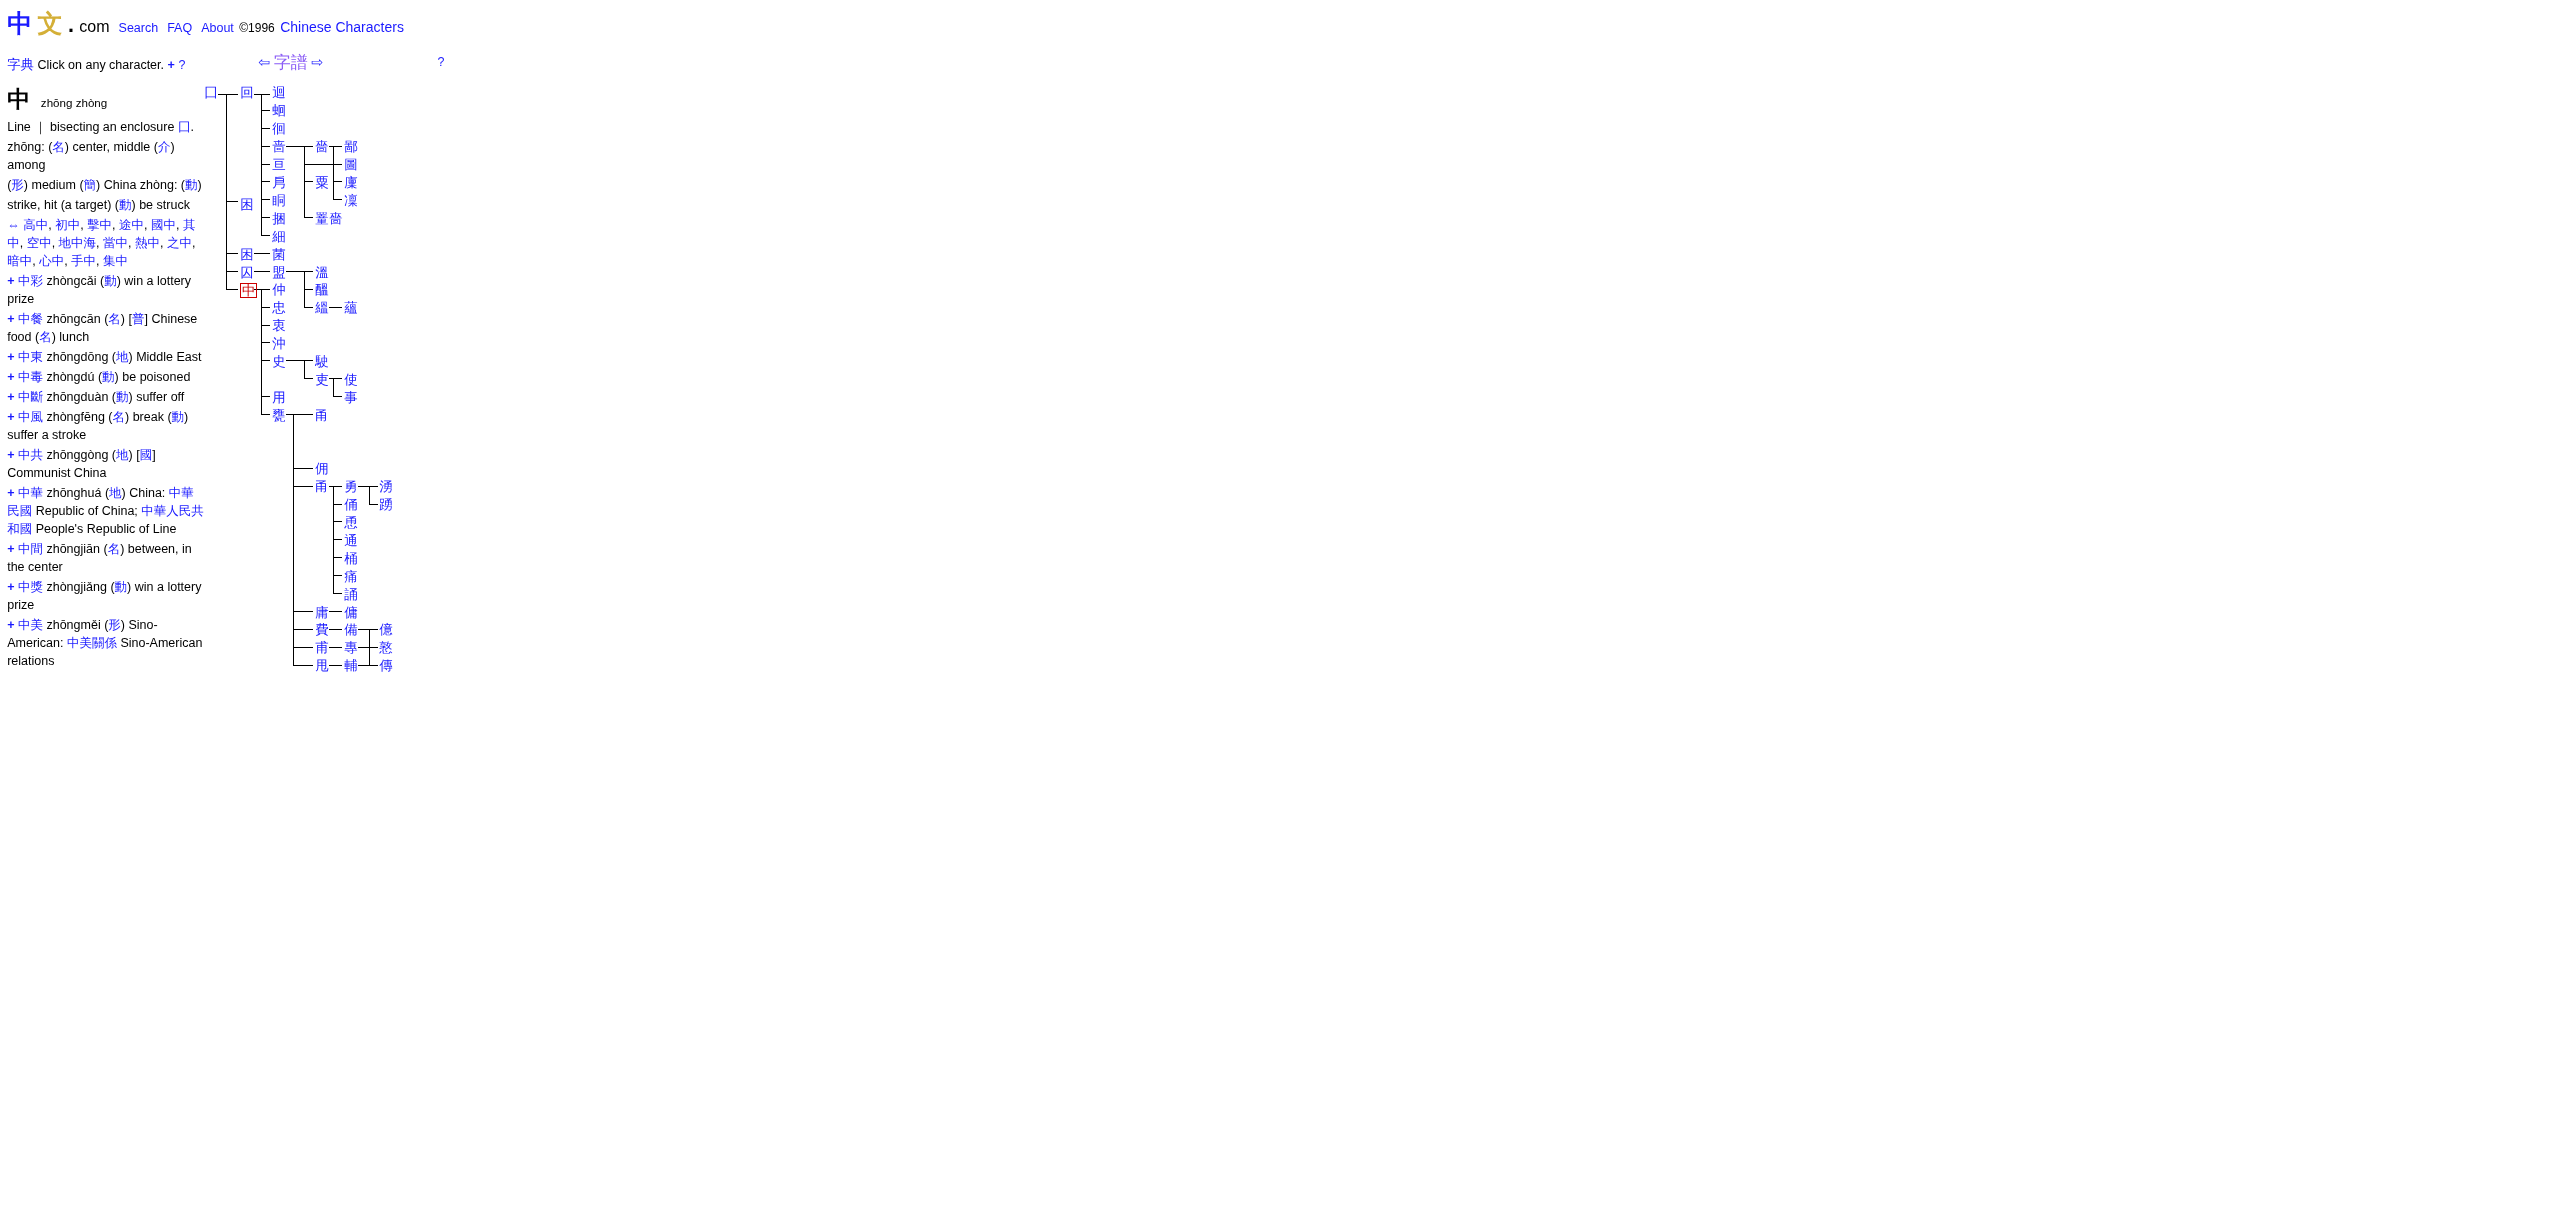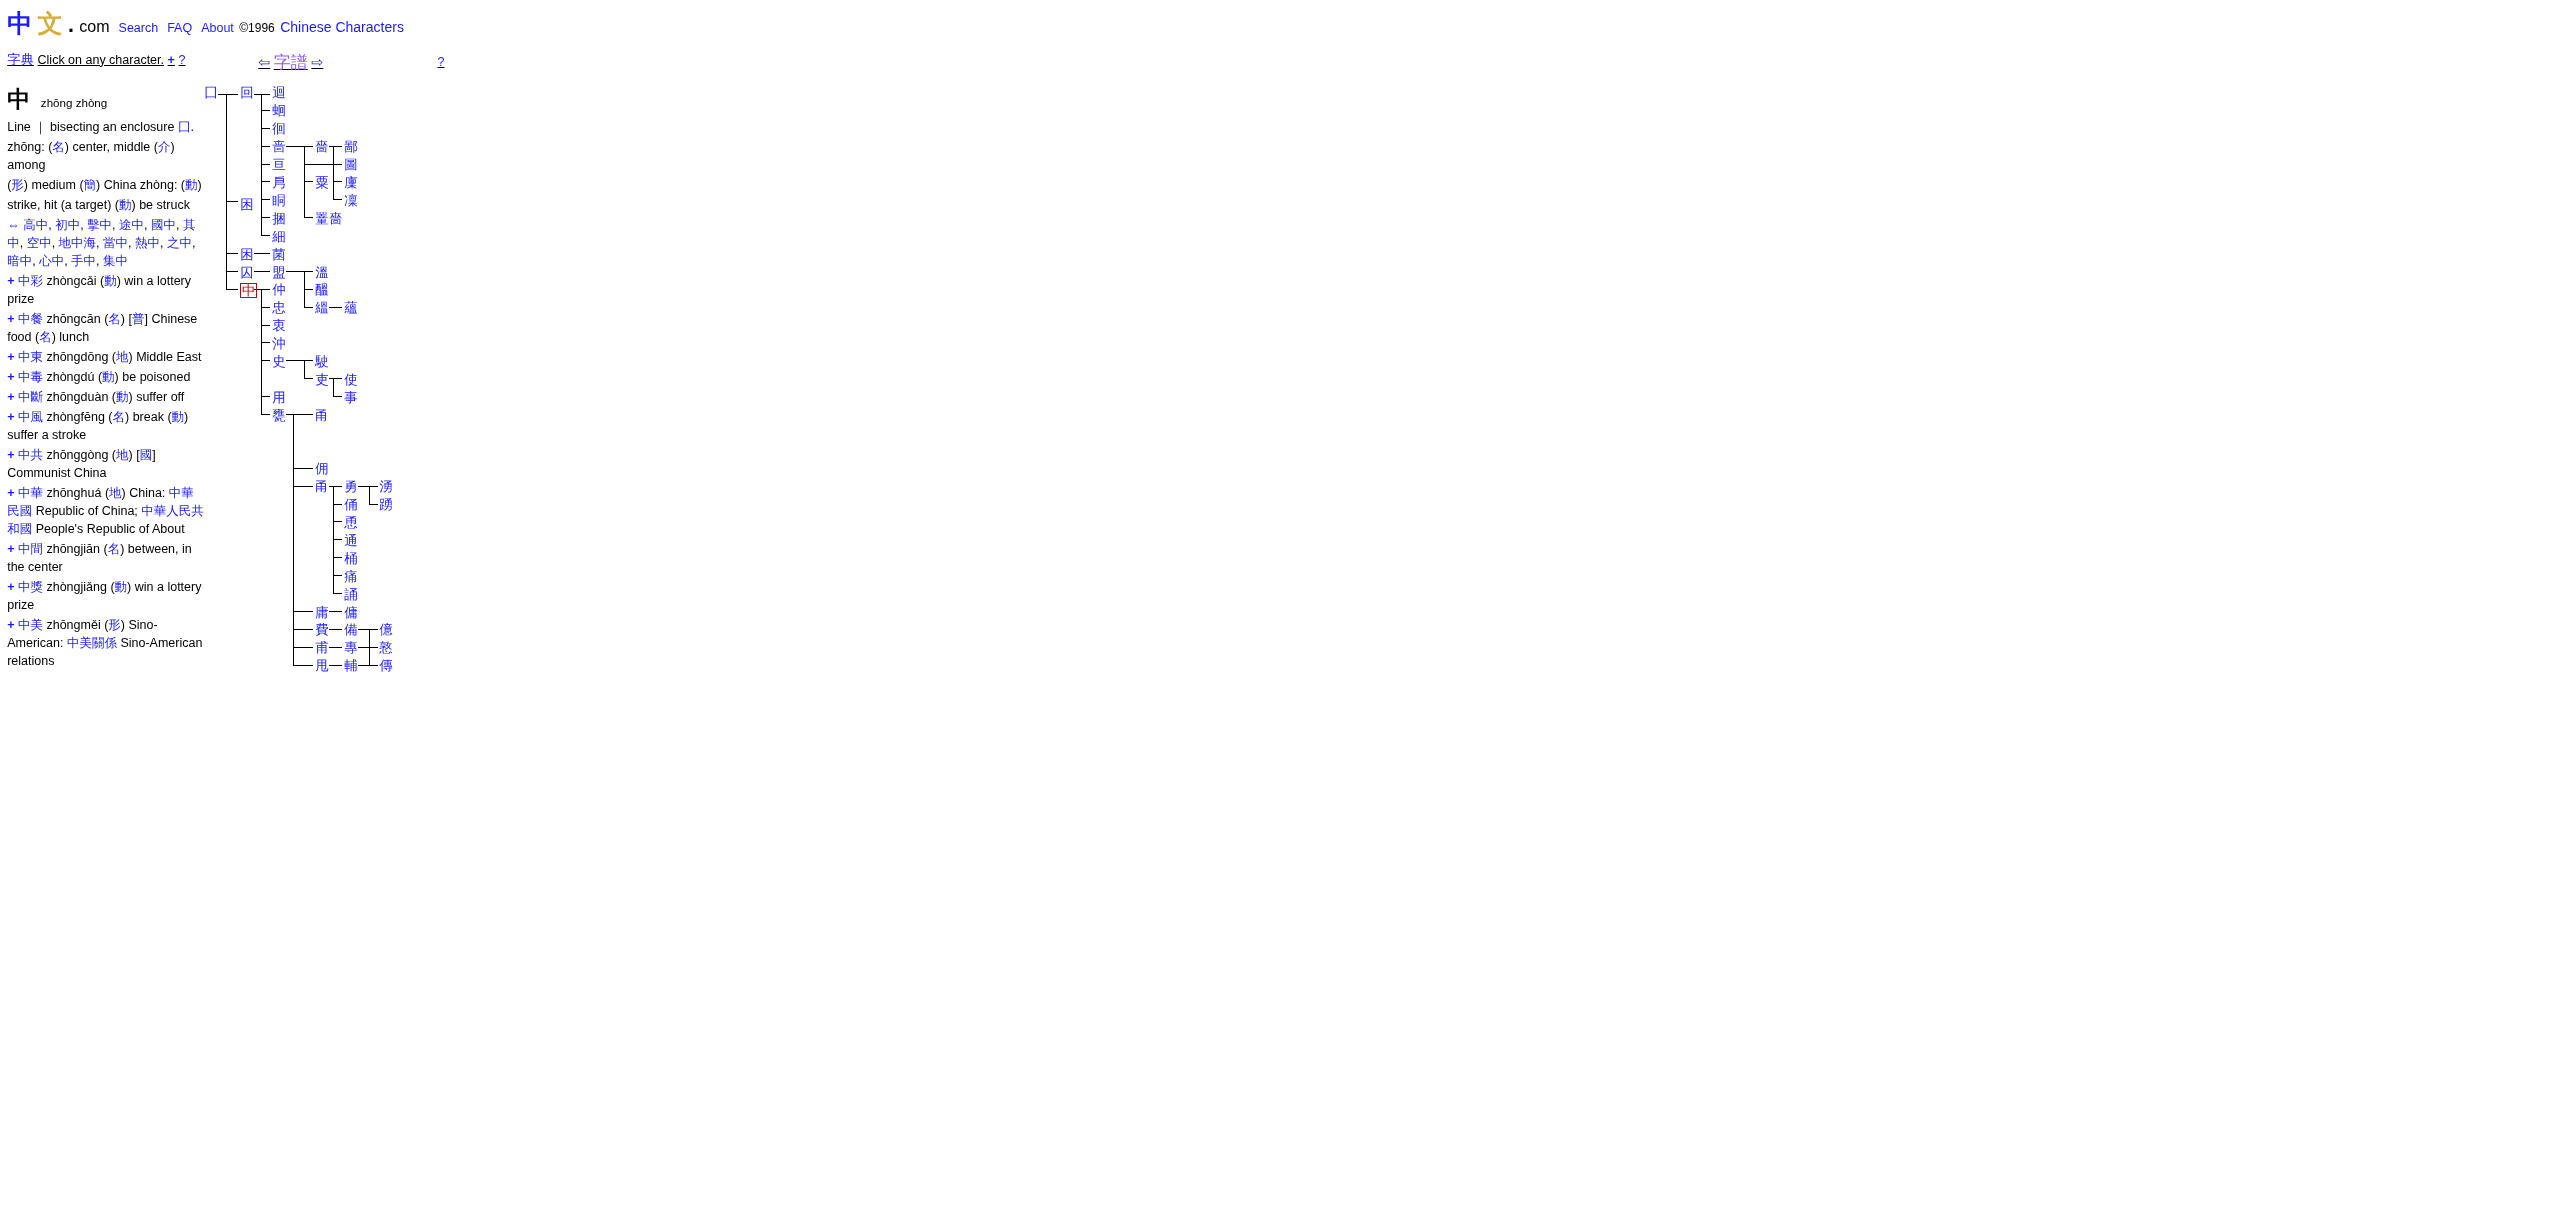--- a/index.html
+++ b/index.html
@@ -49,23 +49,22 @@
   .copyright {
     font-size: 12px;
     color: #000;
   }
   .cc-link {
     color: #1a1aff;
     font-size: 14px;
   }
   .bar {
     display: flex;
-    align-items: flex-start;
+    align-items: flex-end;
     margin-bottom: 9px;
-    text-decoration: underline;
   }
   .bar-left {
     display: flex;
     align-items: center;
     gap: 3.6px;
     width: 251px;
   }
   .bar-right {
     display: flex;
     align-items: center;
@@ -197,21 +196,21 @@
     </div>
     <div class="entry-line" id="compounds-block"><span class="link">⇔ </span><a class="cn link">高中</a><span>, </span><a class="cn link">初中</a><span>, </span><a class="cn link">擊中</a><span>, </span><a class="cn link">途中</a><span>, </span><a class="cn link">國中</a><span>, </span><a class="cn link">其中</a><span>, </span><a class="cn link">空中</a><span>, </span><a class="cn link">地中海</a><span>, </span><a class="cn link">當中</a><span>, </span><a class="cn link">熱中</a><span>, </span><a class="cn link">之中</a><span>, </span><a class="cn link">暗中</a><span>, </span><a class="cn link">心中</a><span>, </span><a class="cn link">手中</a><span>, </span><a class="cn link">集中</a></div>
     <div id="entries-block">
         <div class="entry-line"><span class="plus">+</span> <a class="cn link">中彩</a> <span>zhòngcǎi</span> <span>(</span><a class="cn link">動</a><span>)</span> <span>win a lottery prize</span></div>
         <div class="entry-line"><span class="plus">+</span> <a class="cn link">中餐</a> <span>zhōngcān</span> <span>(</span><a class="cn link">名</a><span>)</span> <span>[</span><a class="cn link">普</a><span>]</span> <span>Chinese food</span> <span>(</span><a class="cn link">名</a><span>)</span> <span>lunch</span></div>
         <div class="entry-line"><span class="plus">+</span> <a class="cn link">中東</a> <span>zhōngdōng</span> <span>(</span><a class="cn link">地</a><span>)</span> <span>Middle East</span></div>
         <div class="entry-line"><span class="plus">+</span> <a class="cn link">中毒</a> <span>zhòngdú</span> <span>(</span><a class="cn link">動</a><span>)</span> <span>be poisoned</span></div>
         <div class="entry-line"><span class="plus">+</span> <a class="cn link">中斷</a> <span>zhōngduàn</span> <span>(</span><a class="cn link">動</a><span>)</span> <span>suffer off</span></div>
         <div class="entry-line"><span class="plus">+</span> <a class="cn link">中風</a> <span>zhòngfēng</span> <span>(</span><a class="cn link">名</a><span>)</span> <span>break</span> <span>(</span><a class="cn link">動</a><span>)</span> <span>suffer a stroke</span></div>
         <div class="entry-line"><span class="plus">+</span> <a class="cn link">中共</a> <span>zhōnggòng</span> <span>(</span><a class="cn link">地</a><span>)</span> <span>[</span><a class="cn link">國</a><span>]</span> <span>Communist China</span></div>
-        <div class="entry-line"><span class="plus">+</span> <a class="cn link">中華</a> <span>zhōnghuá</span> <span>(</span><a class="cn link">地</a><span>)</span> <span>China:</span> <a class="cn link">中華民國</a> <span>Republic of China;</span> <a class="cn link">中華人民共和國</a> <span>People's Republic of About</span></div>
+        <div class="entry-line"><span class="plus">+</span> <a class="cn link">中華</a> <span>zhōnghuá</span> <span>(</span><a class="cn link">地</a><span>)</span> <span>China:</span> <a class="cn link">中華民國</a> <span>Republic of China;</span> <a class="cn link">中華人民共和國</a> <span>People's Republic of Line</span></div>
         <div class="entry-line"><span class="plus">+</span> <a class="cn link">中間</a> <span>zhōngjiān</span> <span>(</span><a class="cn link">名</a><span>)</span> <span>between, in the center</span></div>
         <div class="entry-line"><span class="plus">+</span> <a class="cn link">中獎</a> <span>zhòngjiǎng</span> <span>(</span><a class="cn link">動</a><span>)</span> <span>win a lottery prize</span></div>
         <div class="entry-line"><span class="plus">+</span> <a class="cn link">中美</a> <span>zhōngměi</span> <span>(</span><a class="cn link">形</a><span>)</span> <span>Sino-American:</span> <a class="cn link">中美關係</a> <span>Sino-American relations</span></div>
       </div>
   </div>
 
   <div class="col-right" id="tree-col" style="width:233px; height:608px;">
       <div class="hline" style="left: 14.3px; top: 10.7px; width: 19.7px;"></div>
       <div class="vline" style="left: 21.5px; top: 10.7px; height: 195px;"></div>
       <div class="hline" style="left: 21.5px; top: 118px; width: 12.5px;"></div>

